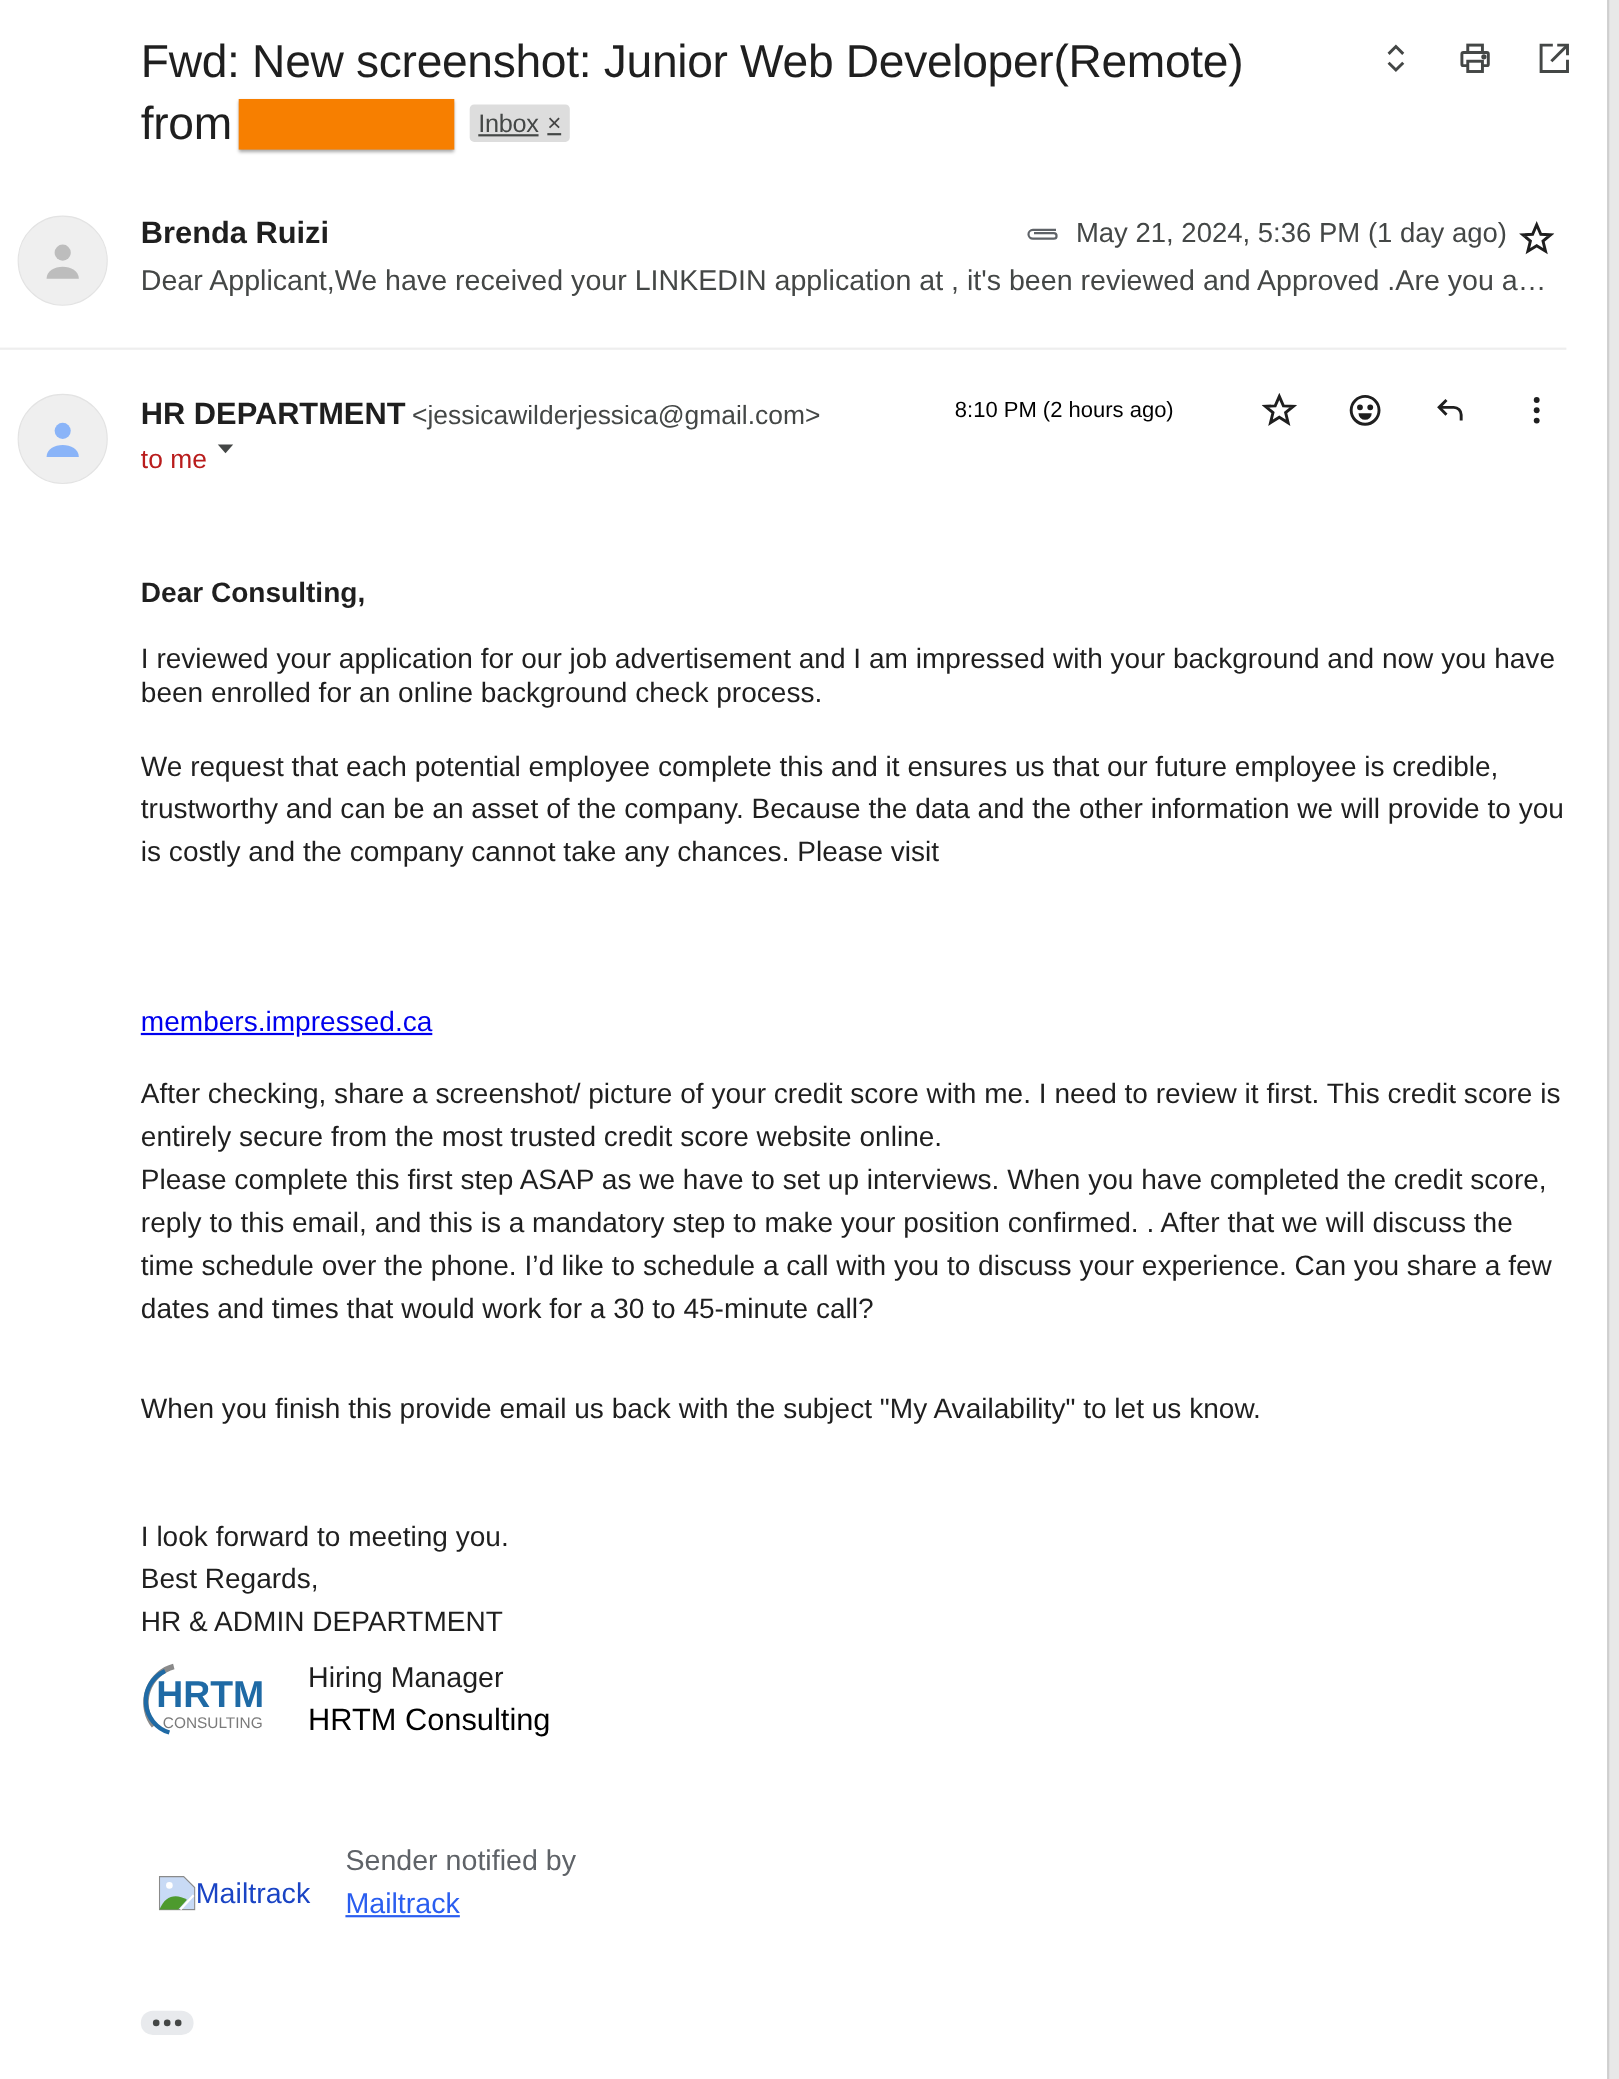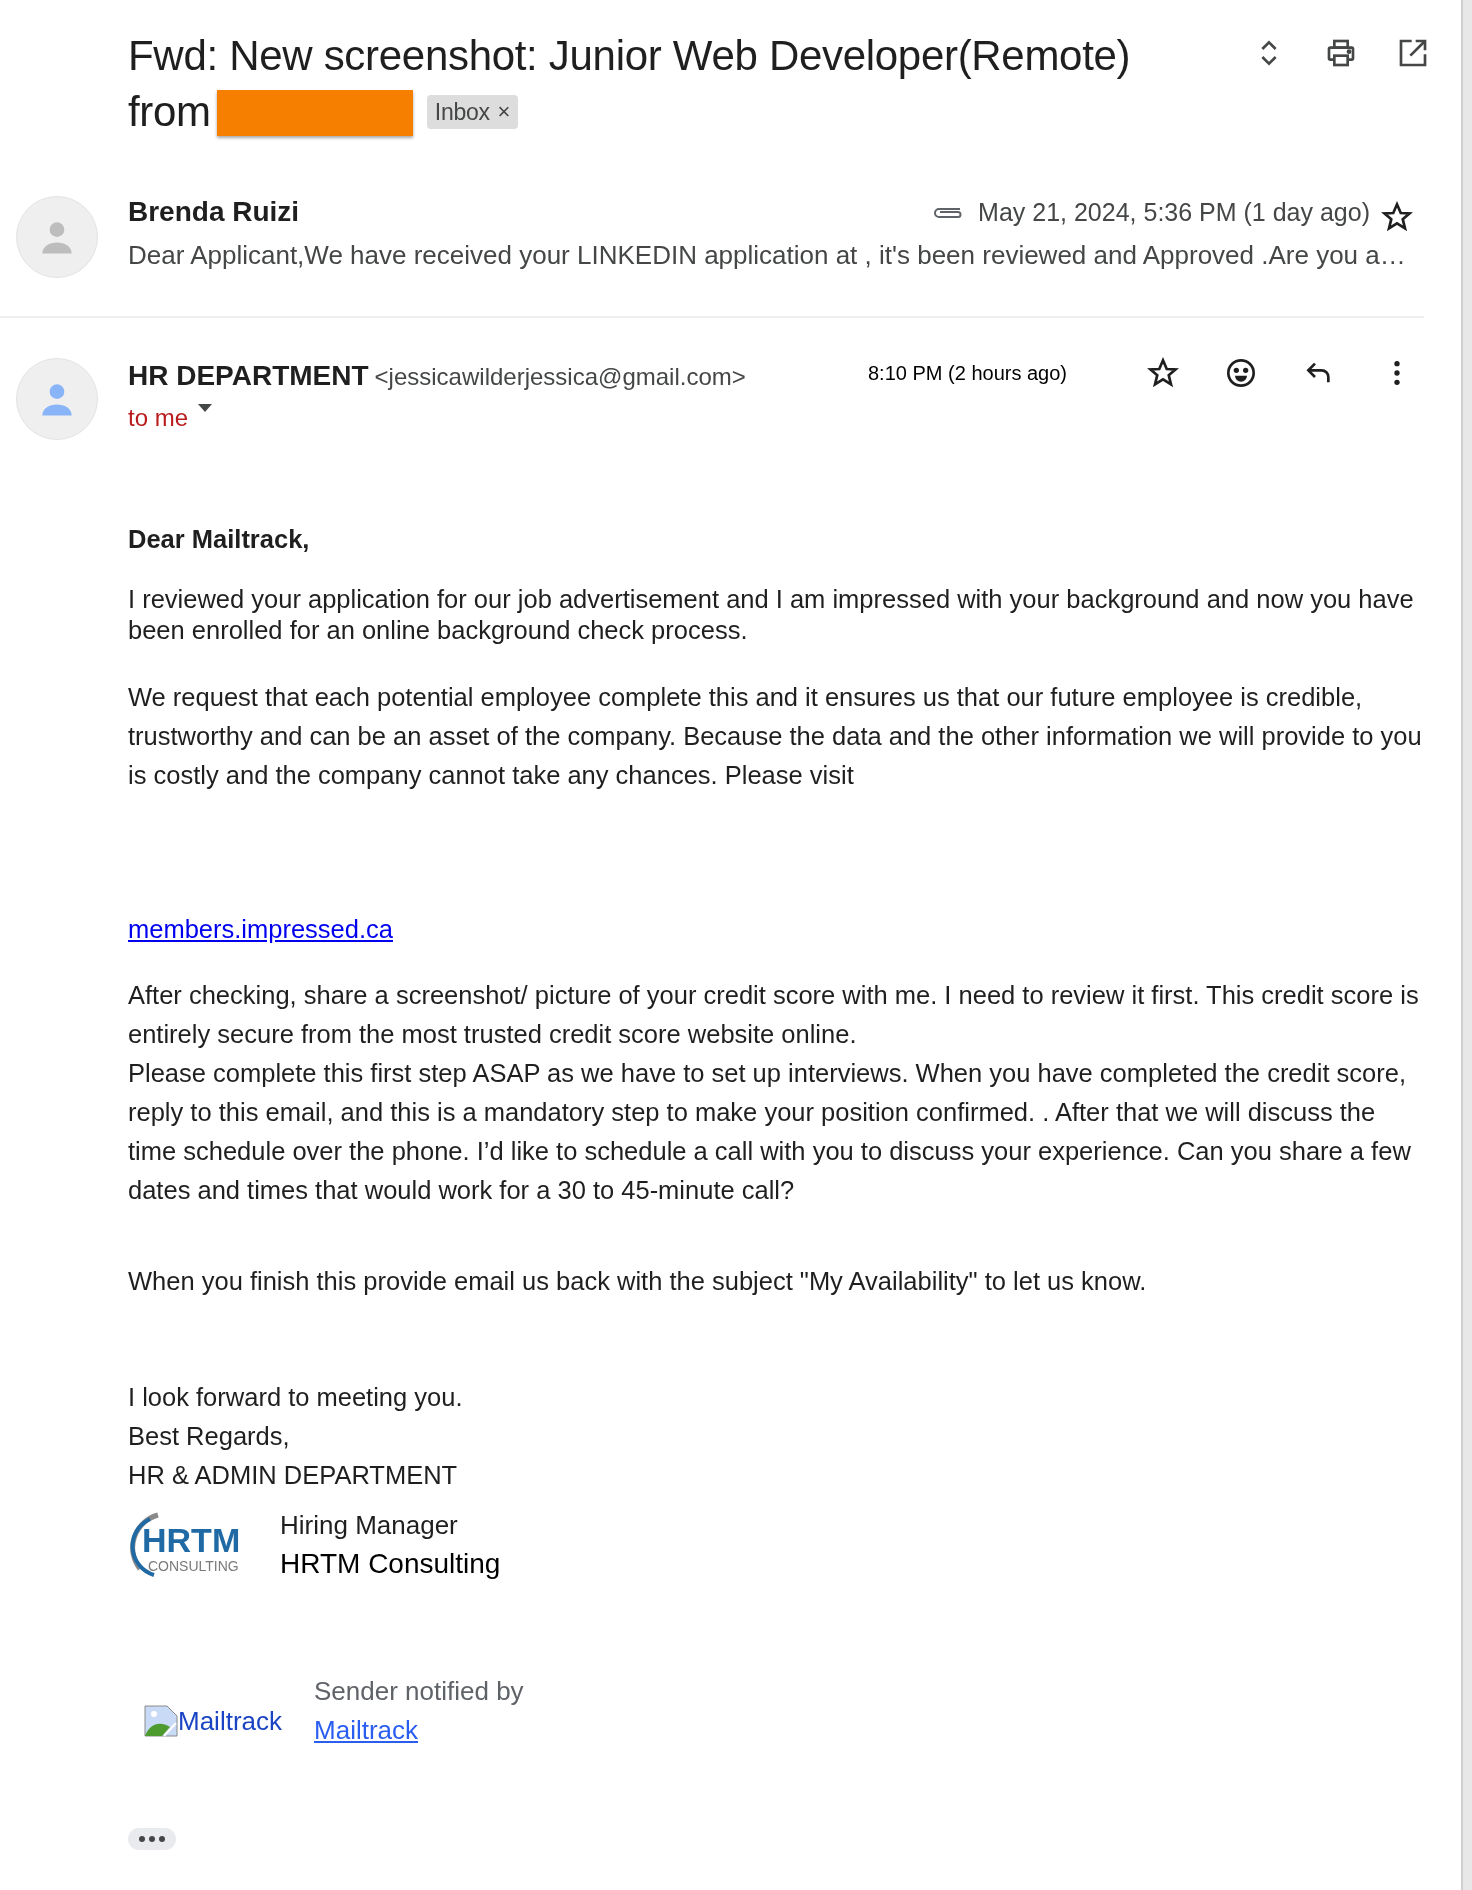--- a/index.html
+++ b/index.html
@@ -19,20 +19,21 @@
     }
     .redact {
       display: inline-block; width: 196px; height: 46px; background: #f77f00;
       vertical-align: -10px; margin-left: 6px; box-shadow: 0 2px 3px rgba(0,0,0,0.35);
     }
     .label-chip {
       display: inline-flex; gap: 8px;
       background: #dddddd; color: #444746; border-radius: 4px;
       font-size: 23px; line-height: 34px; padding: 0 8px; margin-left: 14px;
       vertical-align: 6px;
+      text-decoration: underline;
     }
     .label-chip .x { font-size: 22px; color: #444; cursor: pointer; }
     .top-icons { position: absolute; top: 36px; right: 42px; display: flex; gap: 38px; }
     .icon-btn { width: 34px; height: 34px; display: flex; align-items: center; justify-content: center; cursor: pointer; }
     .icon-btn svg { width: 32px; height: 32px; }
 
     .avatar {
       position: absolute; width: 80px; height: 80px; border-radius: 50%;
       background: #efefef; border: 1px solid #e3e3e3;
       display: flex; align-items: center; justify-content: center;
@@ -184,21 +185,21 @@
       <svg viewBox="0 0 24 24" fill="#1f1f1f">
           <circle cx="12" cy="5" r="2"></circle>
           <circle cx="12" cy="12" r="2"></circle>
           <circle cx="12" cy="19" r="2"></circle>
         </svg>
     </div>
   </div>
 </div>
 
 <div class="body">
-  <p class="greet">Dear Mailtrack,</p>
+  <p class="greet">Dear Consulting,</p>
   <p class="p1">I reviewed your application for our job advertisement and I am impressed with your background and now you have been enrolled for an online background check process.</p>
   <div class="p2">
     <p>We request that each potential employee complete this and it ensures us that our future employee is credible, trustworthy and can be an asset of the company. Because the data and the other information we will provide to you is costly and the company cannot take any chances. Please visit</p>
   </div>
   <p class="p-link"><span class="link">members.impressed.ca</span></p>
   <div class="p3">
     <p>After checking, share a screenshot/ picture of your credit score with me. I need to review it first. This credit score is entirely secure from the most trusted credit score website online.</p>
     <p>Please complete this first step ASAP as we have to set up interviews. When you have completed the credit score, reply to this email, and this is a mandatory step to make your position confirmed. . After that we will discuss the time schedule over the phone. I’d like to schedule a call with you to discuss your experience. Can you share a few dates and times that would work for a 30 to 45-minute call?</p>
   </div>
   <p class="p4">When you finish this provide email us back with the subject "My Availability" to let us know.</p>

